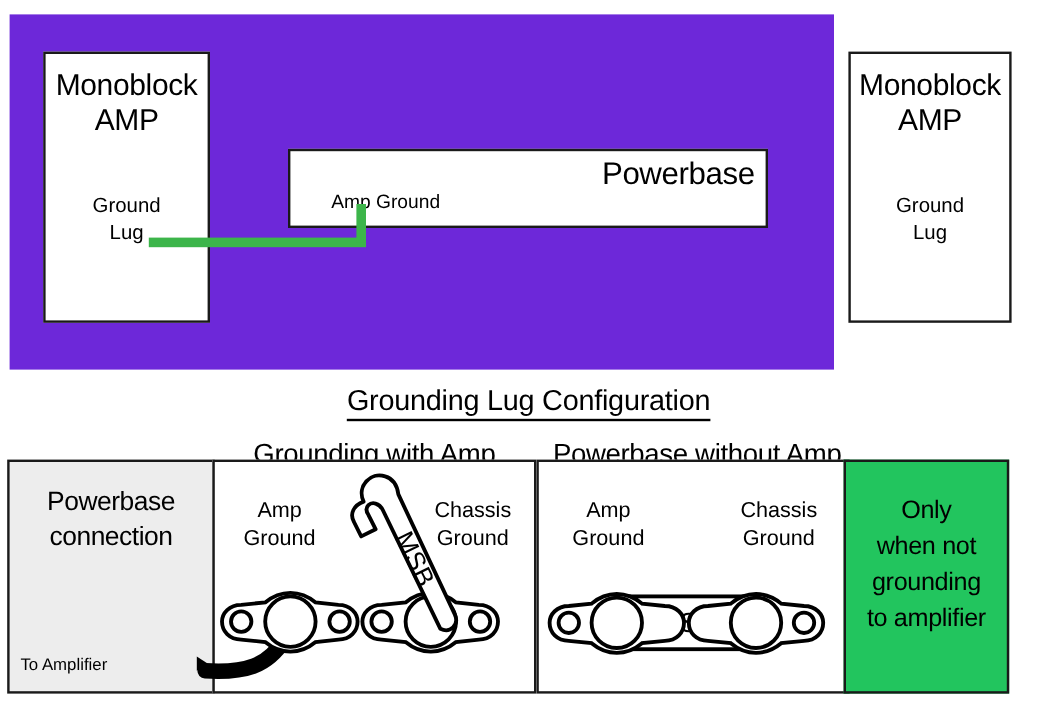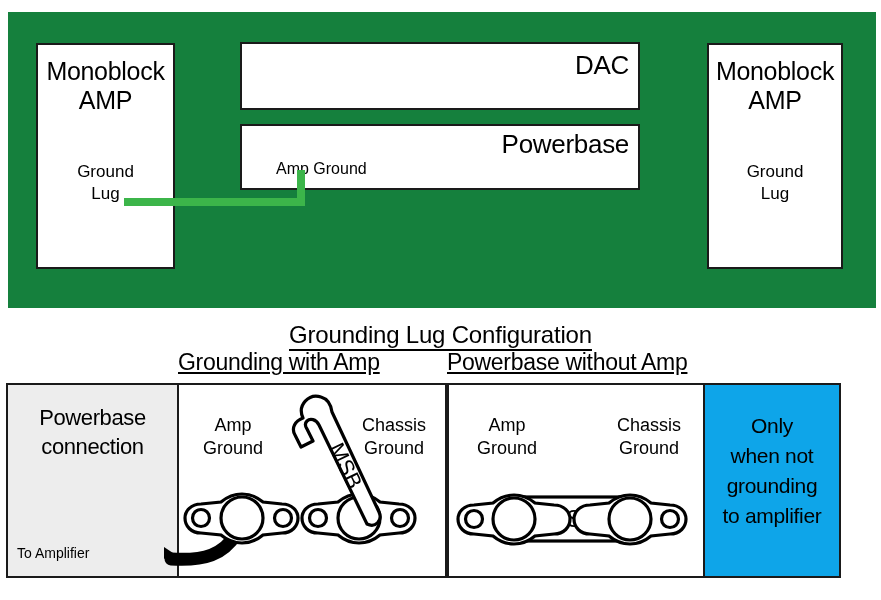--- a/index.html
+++ b/index.html
@@ -14,23 +14,23 @@
     font-family: "Liberation Sans", sans-serif;
     color: #000000;
     overflow: hidden;
   }
 
   
   #system-panel {
     position: absolute;
     left: 8px;
     top: 12px;
-    width: 868px;
+    width: 687px;
     height: 296px;
-    background: #15803d;
+    background: #6d28d9;
   }
 
   .device-box {
     position: absolute;
     background: #ffffff;
     border: 2.5px solid #1a1a1a;
     box-sizing: border-box;
   }
 
   #amp-left-box  { left: 28px;  top: 31px; width: 139px; height: 226px; }
@@ -108,39 +108,39 @@
     line-height: 29px;
     letter-spacing: -0.2px;
   }
   #lug-config-title span {
     border-bottom: 2px solid #000000;
     padding-bottom: 1px;
   }
 
   .sub-title {
     position: absolute;
-    top: 348px;
+    top: 364px;
     font-size: 23px;
     line-height: 28px;
-    text-align: left;
+    text-align: center;
     letter-spacing: -0.3px;
     text-decoration: underline;
   }
   #subtitle-with-amp    { left: 178px; width: 268px; }
   #subtitle-without-amp { left: 447px; width: 268px; }
 
   .panel-box {
     position: absolute;
     box-sizing: border-box;
     border: 2.5px solid #1a1a1a;
   }
   #powerbase-conn-panel { left: 6px;   top: 383px; width: 173px; height: 195px; background: #ededed; }
   #with-amp-panel       { left: 177px; top: 383px; width: 270px; height: 195px; background: #ffffff; }
   #without-amp-panel    { left: 447px; top: 383px; width: 261px; height: 195px; background: #ffffff; }
-  #note-panel           { left: 703px; top: 383px; width: 138px; height: 195px; background: #0ea5e9; }
+  #note-panel           { left: 703px; top: 383px; width: 138px; height: 195px; background: #22c55e; }
 
   #powerbase-conn-text {
     position: absolute;
     left: 0; right: 0;
     top: 18px;
     text-align: center;
     font-size: 22px;
     line-height: 29px;
     letter-spacing: -0.4px;
   }
@@ -189,23 +189,20 @@
 
 <div id="system-panel">
 
   <div class="device-box" id="amp-left-box">
     <div class="amp-title" style="white-space: pre-line;">Monoblock
 AMP</div>
     <div class="amp-lug-label" style="white-space: pre-line;">Ground
 Lug</div>
   </div>
 
-  <div class="device-box" id="dac-box">
-    <div id="dac-label">DAC</div>
-  </div>
 
   <div class="device-box" id="powerbase-box">
     <div id="powerbase-label">Powerbase</div>
     <div id="amp-ground-label">Amp Ground</div>
   </div>
 
   <div id="ground-wire-h"></div>
   <div id="ground-wire-v"></div>
 
   <div class="device-box" id="amp-right-box">

